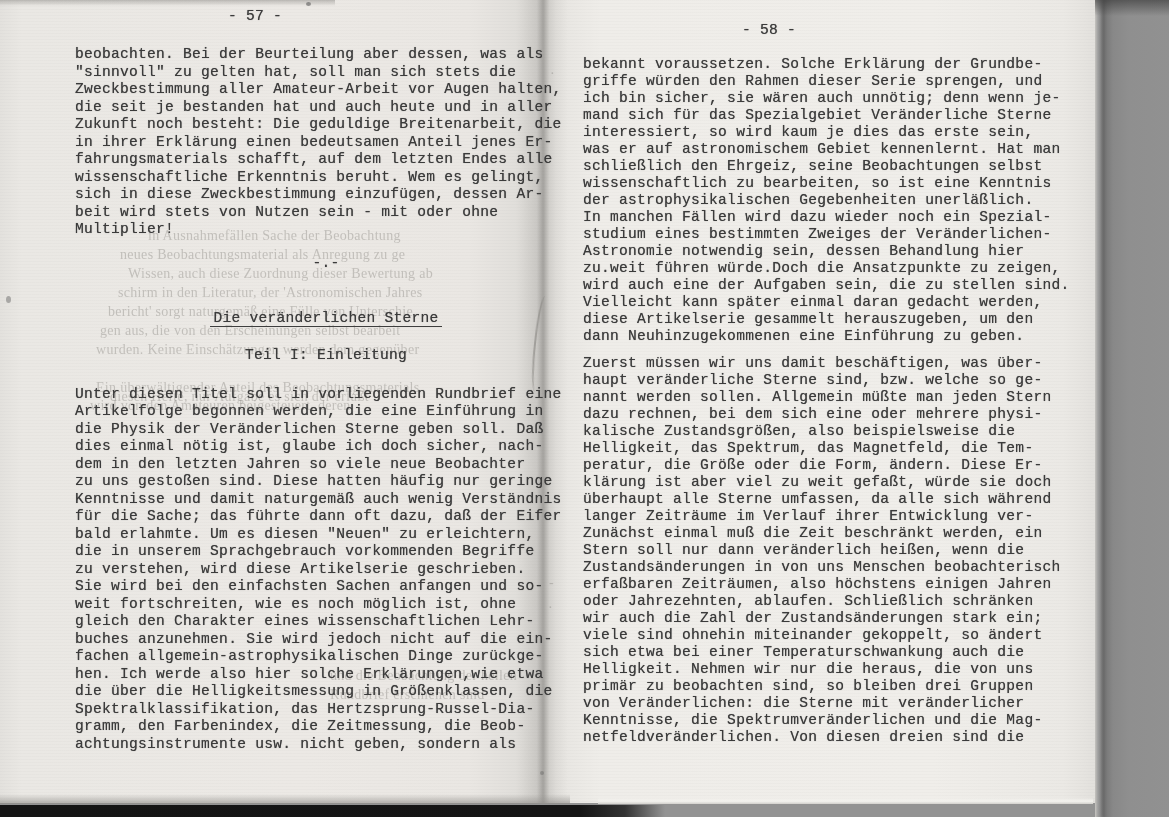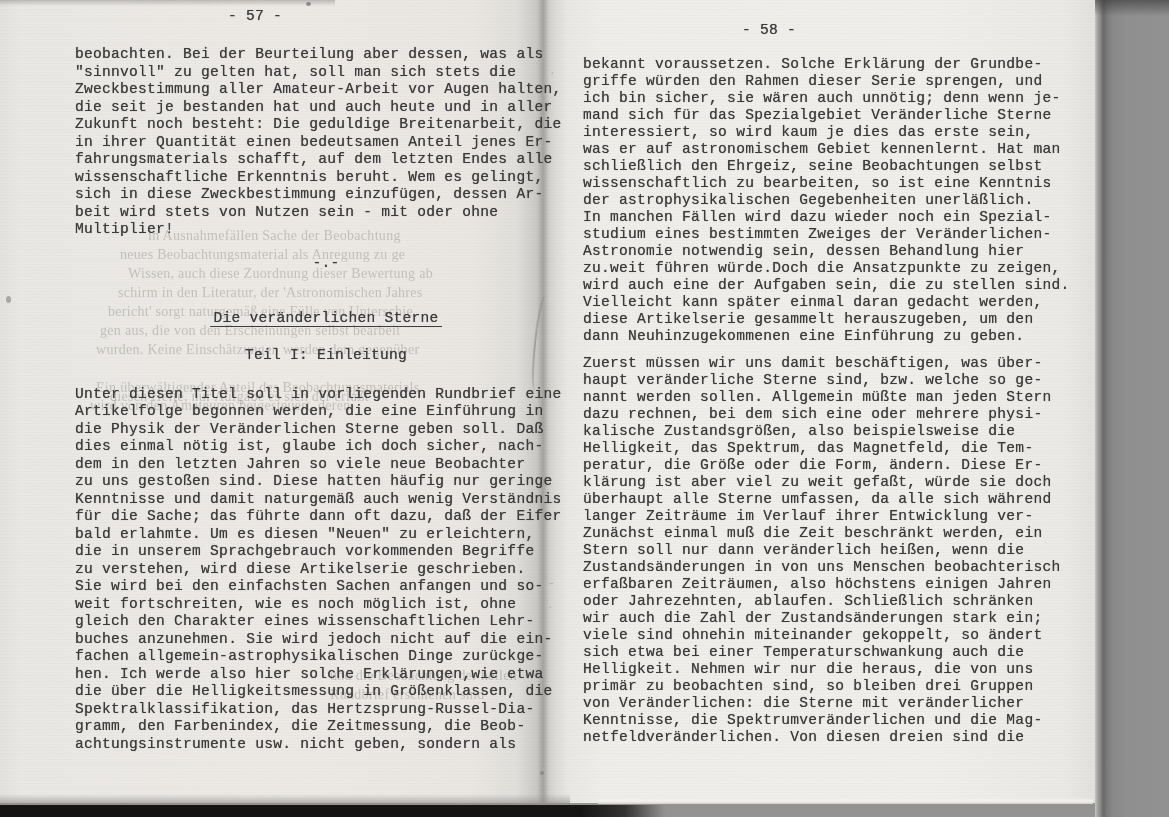--- a/index.html
+++ b/index.html
@@ -140,21 +140,21 @@
         <div class="ghost-line" style="left: 330px; top: 687px;">Rundbrief erschienen sind</div>
       </div>
     <div class="page-number pn-left">- 57 -</div>
     <div class="content content-left" id="content-left">
         <div class="block paragraph">
           <div class="line">beobachten. Bei der Beurteilung aber dessen, was als</div>
           <div class="line">"sinnvoll" zu gelten hat, soll man sich stets die</div>
           <div class="line">Zweckbestimmung aller Amateur-Arbeit vor Augen halten,</div>
           <div class="line">die seit je bestanden hat und auch heute und in aller</div>
           <div class="line">Zukunft noch besteht: Die geduldige Breitenarbeit, die</div>
-          <div class="line">in ihrer Quantität einen bedeutsamen Anteil jenes Er-</div>
+          <div class="line">in ihrer Erklärung einen bedeutsamen Anteil jenes Er-</div>
           <div class="line">fahrungsmaterials schafft, auf dem letzten Endes alle</div>
           <div class="line">wissenschaftliche Erkenntnis beruht. Wem es gelingt,</div>
           <div class="line">sich in diese Zweckbestimmung einzufügen, dessen Ar-</div>
           <div class="line">beit wird stets von Nutzen sein - mit oder ohne</div>
           <div class="line">Multiplier!</div>
         </div>
         <div class="block separator"><span>-.-</span></div>
         <div class="block heading"><span>Die veränderlichen Sterne</span></div>
         <div class="block subheading"><span>Teil I: Einleitung</span></div>
         <div class="block paragraph">

